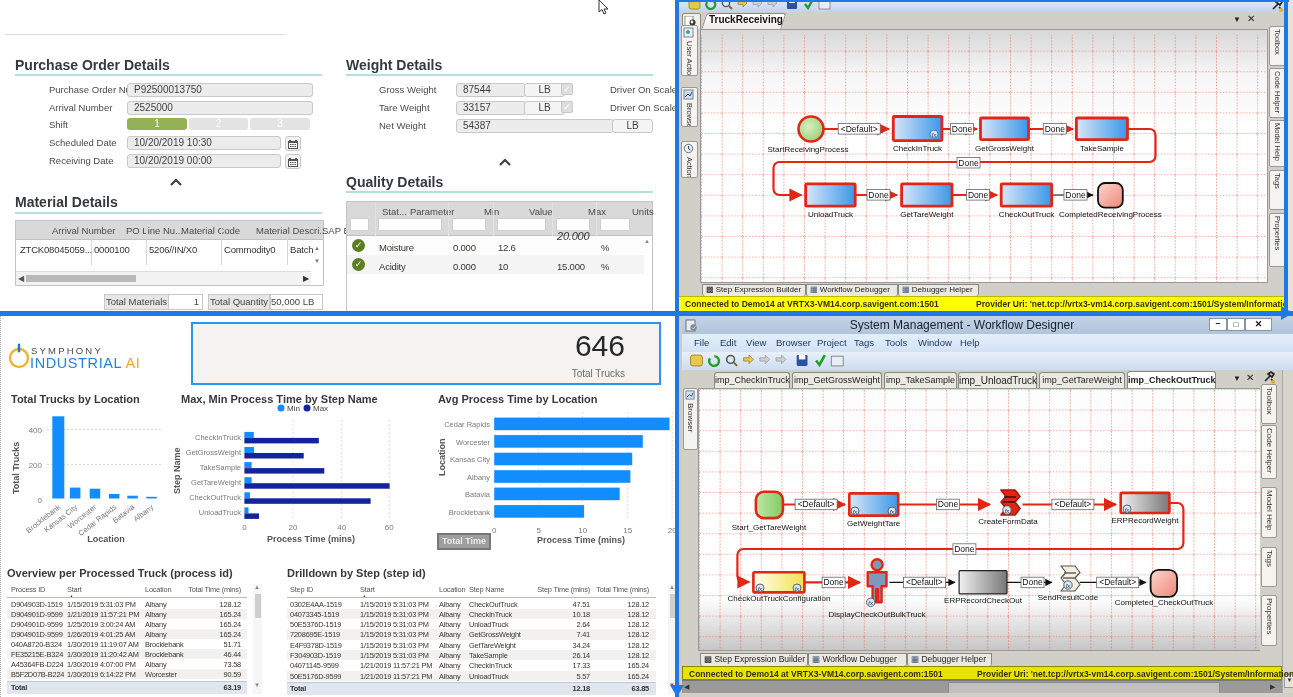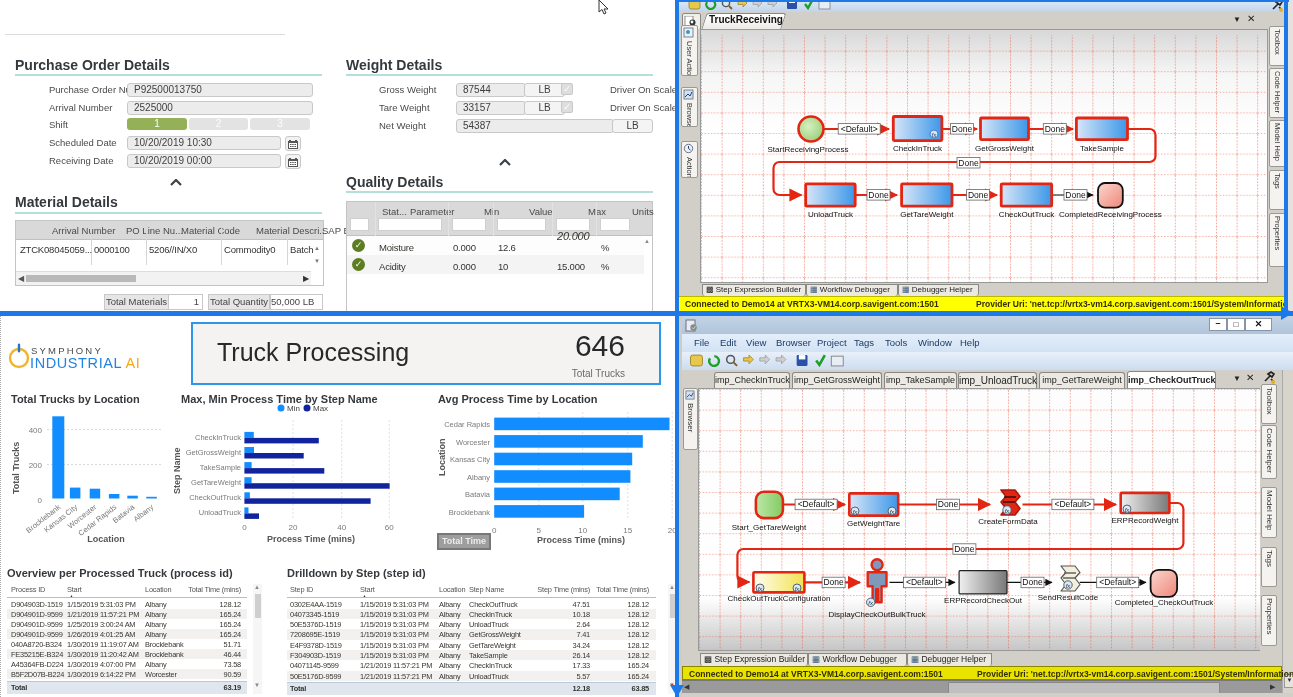--- a/index.html
+++ b/index.html
@@ -353,21 +353,20 @@
 <div id="dash" class="abs" style="border-left:1px dotted #aaa;">
 
   <svg class="abs" style="left:6px;top:26px;" width="160" height="40" viewBox="0 0 160 40">
     <circle cx="12" cy="16" r="9" fill="none" stroke="#f0b428" stroke-width="2.4"></circle>
     <rect x="10.8" y="1.5" width="2.4" height="9" rx="1.2" fill="#2176d2"></rect>
     <text x="24" y="11.5" font-size="9.5" letter-spacing="2.2" fill="#4a4a4a" font-family="Liberation Sans">SYMPHONY</text>
     <text x="23" y="25.5" font-size="14.5" letter-spacing="0.6" fill="#2383e2" font-family="Liberation Sans">INDUSTRIAL <tspan fill="#f5a81c">AI</tspan></text>
   </svg>
 
   <div class="abs" style="left:190px;top:6px;width:466px;height:59px;background:#f4f3f1;border:2px solid #2e96ea;">
-    <div class="abs" style="left:24px;top:14px;font-size:25px;color:#27282a;">Truck Processing</div>
     <div class="abs" style="left:320px;top:5px;width:112px;text-align:right;font-size:30px;color:#27282a;">646</div>
     <div class="abs" style="left:320px;top:44px;width:112px;text-align:right;font-size:10px;color:#6a6a6a;">Total Trucks</div>
   </div>
 
   <div class="abs ctitle" style="left:10px;top:77px;">Total Trucks by Location</div>
   <div class="abs ctitle" style="left:180px;top:77px;">Max, Min Process Time by Step Name</div>
   <div class="abs ctitle" style="left:437px;top:77px;">Avg Process Time by Location</div>
 
   <svg class="abs" style="left:0;top:0;" width="675" height="381" viewBox="0 0 675 381">
 
@@ -599,20 +598,21 @@
 </div>
 
 <div id="wf2" class="abs">
 
   <div class="abs" style="left:0;top:0;width:611px;height:18px;background:linear-gradient(180deg,#c4d4e6,#b0c4da);">
     <svg class="abs" style="left:3px;top:3px;" width="13" height="13" viewBox="0 0 13 13">
         <rect x="1" y="1" width="9" height="11" fill="#e8edf5" stroke="#667" stroke-width="0.9"></rect>
         <circle cx="8.5" cy="8.5" r="3.2" fill="#7a8ba0"></circle>
         <path d="M7 8.5 l1.5 1.5 2-3" stroke="#ffd24a" stroke-width="1" fill="none"></path>
       </svg>
+    <div class="abs" style="left:0;top:2px;width:560px;text-align:center;font-size:12px;color:#17202b;">System Management - Workflow Designer</div>
     <div class="abs" style="left:527px;top:1.5px;width:16px;height:11px;background:#fff;border:1px solid #8795a8;text-align:center;font-size:9px;font-weight:bold;line-height:9px;color:#111;">–</div>
     <div class="abs" style="left:545px;top:1.5px;width:16px;height:11px;background:#fff;border:1px solid #8795a8;text-align:center;font-size:8px;line-height:11px;color:#111;">□</div>
     <div class="abs" style="left:563px;top:1.5px;width:25px;height:11px;background:#fff;border:1px solid #8795a8;text-align:center;font-size:9px;font-weight:bold;line-height:11px;color:#111;">✕</div>
   </div>
 
   <div class="abs" style="left:0;top:18px;width:611px;height:18px;background:linear-gradient(180deg,#e4eefa,#d2e2f4);color:#1b3a66;font-size:9.5px;">
     <span class="abs" style="left:12px;top:3px;">File</span>
     <span class="abs" style="left:38px;top:3px;">Edit</span>
     <span class="abs" style="left:64px;top:3px;">View</span>
     <span class="abs" style="left:94px;top:3px;">Browser</span>

